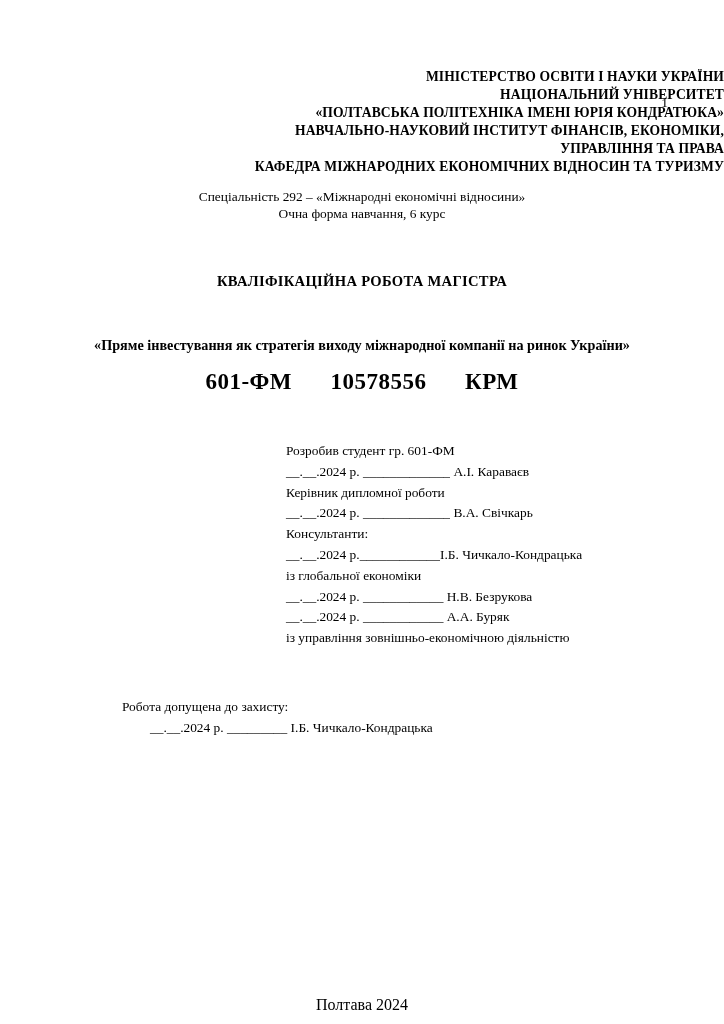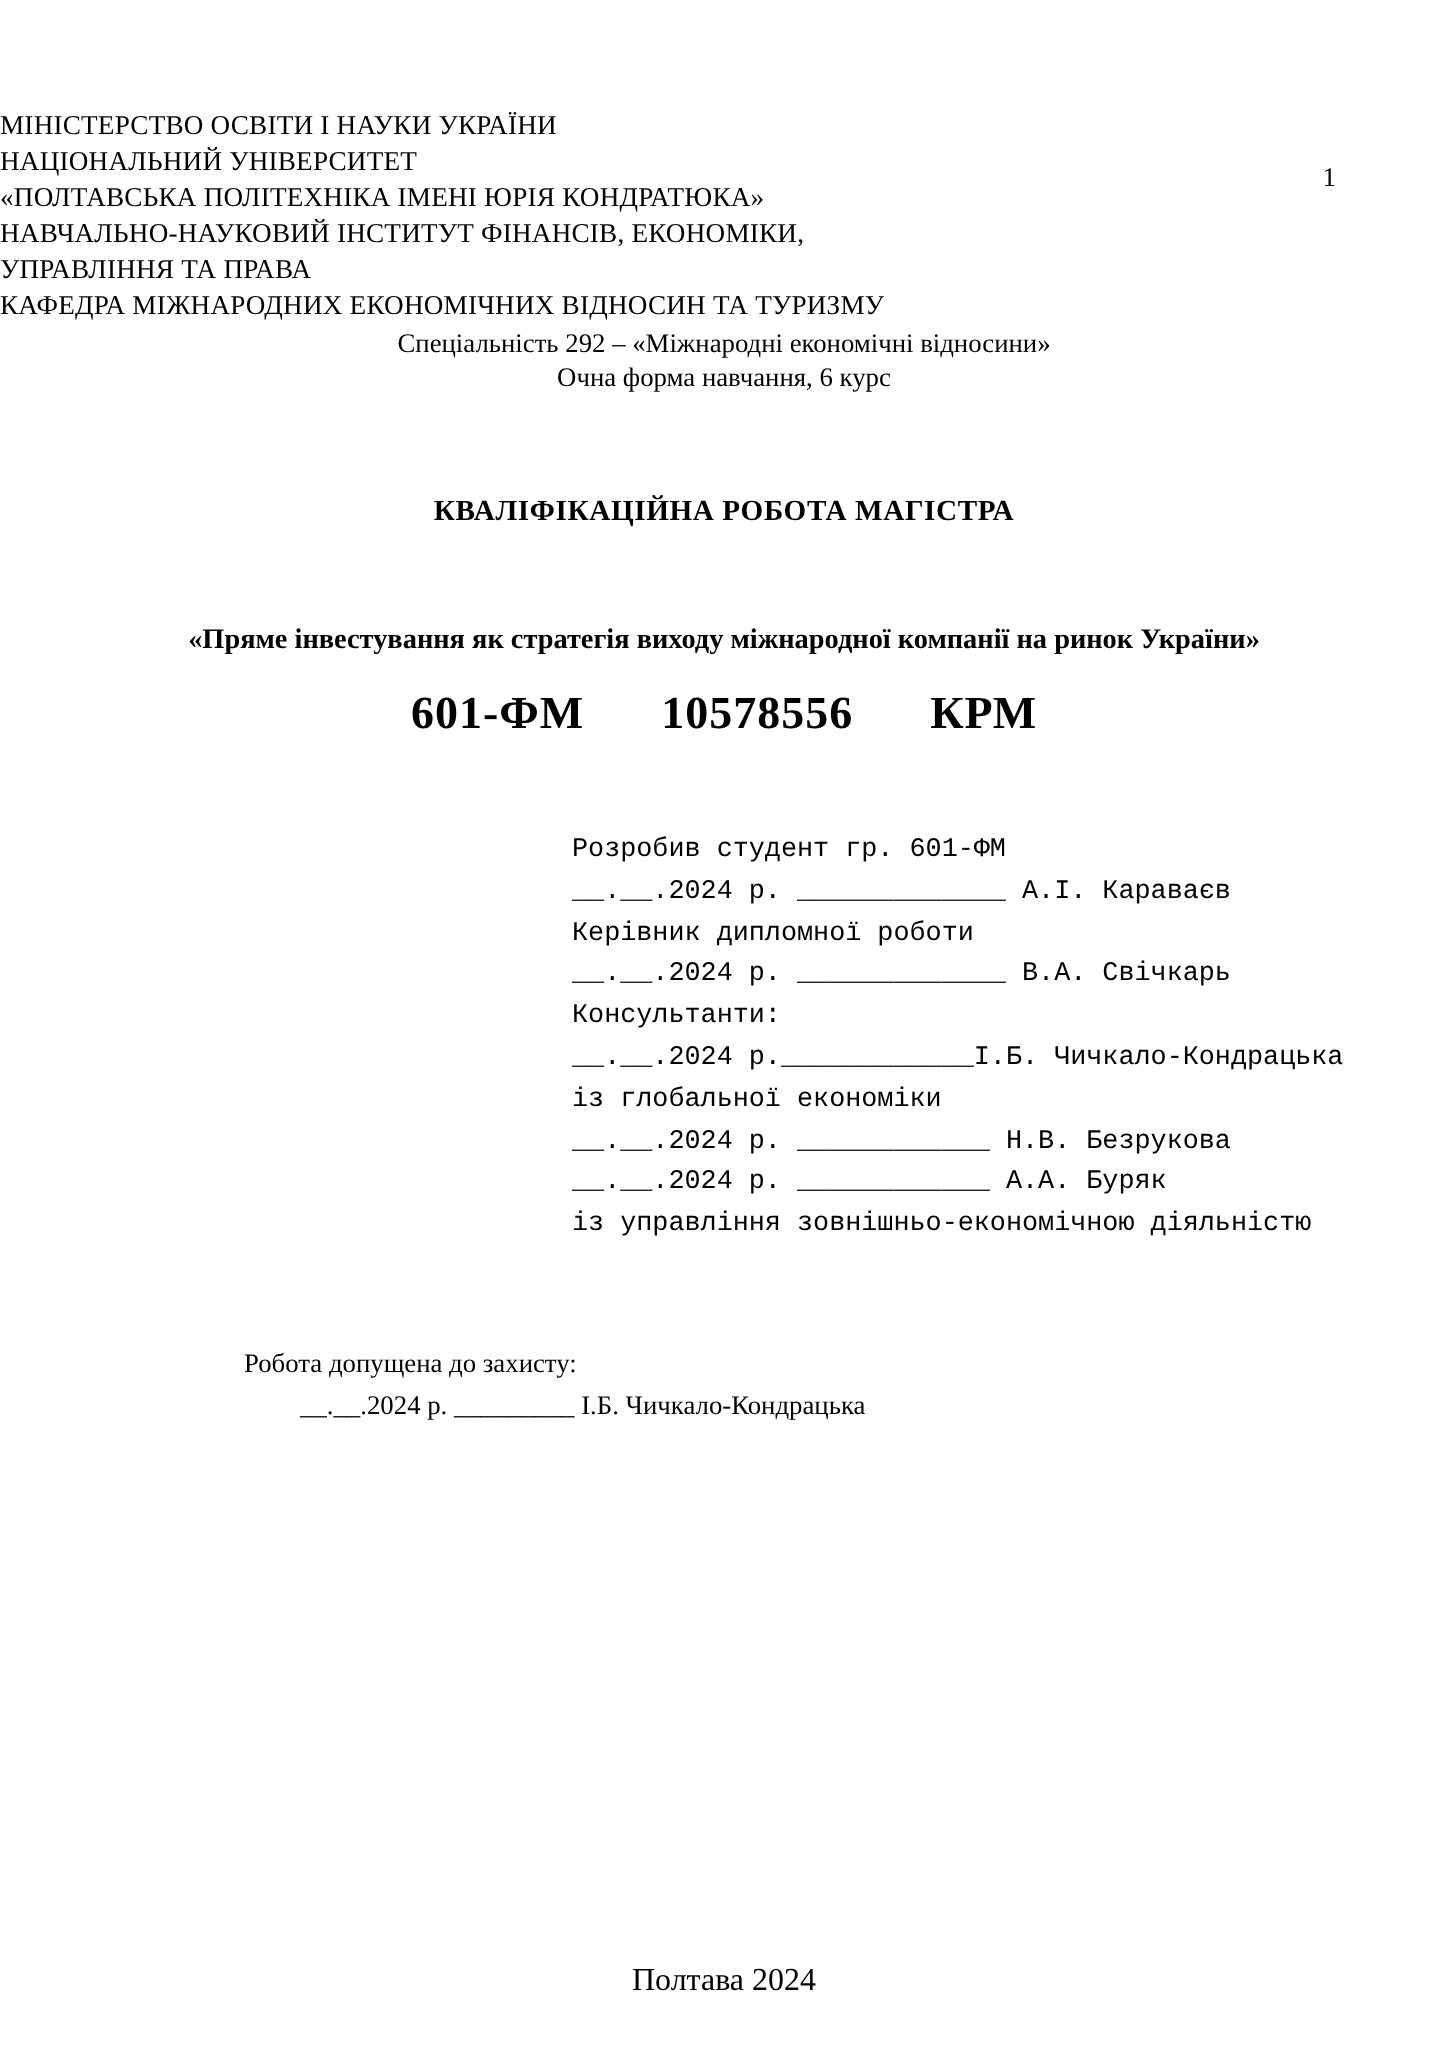--- a/index.html
+++ b/index.html
@@ -23,32 +23,32 @@
     padding: 0;
   }
   .page-number {
     position: absolute;
     top: 28px;
     right: 56px;
     font-size: 13.5px;
     line-height: 1;
   }
   .header-block {
-    margin-top: 54px;
-    text-align: left;
+    margin-top: 68px;
+    text-align: right;
     font-size: 13.6px;
     line-height: 1.32;
-    font-weight: normal;
+    font-weight: bold;
     letter-spacing: 0.1px;
   }
   .header-block .line {
     white-space: nowrap;
   }
   .subheader-block {
-    margin-top: 1px;
+    margin-top: 12px;
     text-align: center;
     font-size: 13.4px;
     line-height: 1.32;
     font-weight: normal;
   }
   .doc-type {
     margin-top: 50px;
     text-align: center;
     font-size: 14.6px;
     font-weight: bold;
@@ -75,21 +75,20 @@
     width: 26px;
   }
   .signatures {
     margin-top: 46px;
     margin-left: 286px;
     font-size: 13.4px;
     line-height: 1.55;
   }
   .signatures .row {
     white-space: nowrap;
-    font-family: Liberation Mono, monospace;
   }
   .approval {
     margin-top: 47px;
     margin-left: 122px;
     font-size: 13.4px;
     line-height: 1.58;
   }
   .approval .row {
     white-space: nowrap;
   }

